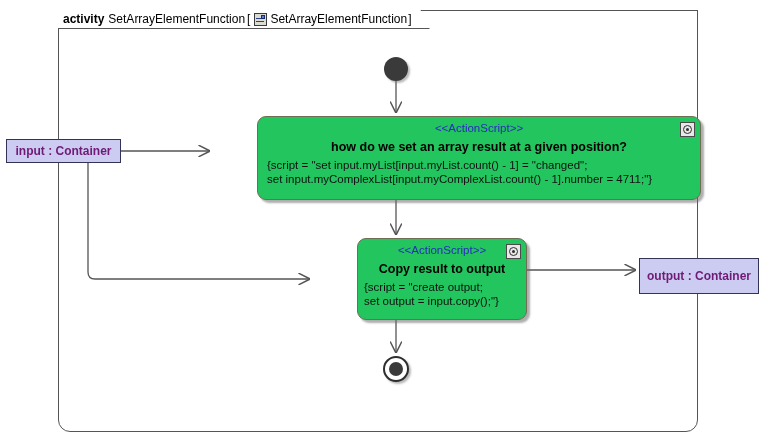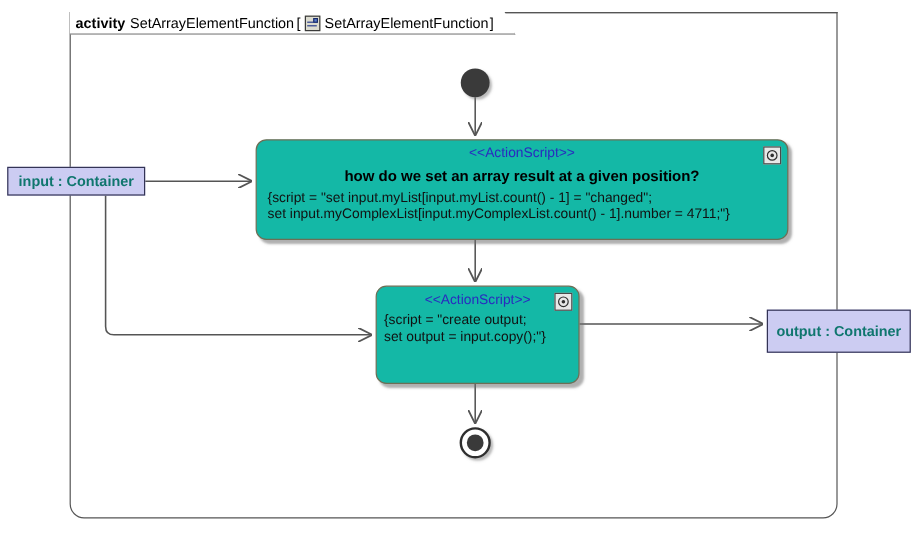--- a/index.html
+++ b/index.html
@@ -102,35 +102,36 @@
   .pin-node {
     position: absolute;
     background: #ccccf2;
     border: 1px solid #333355;
     box-sizing: border-box;
     display: flex;
     align-items: center;
     justify-content: center;
     font-size: 12px;
     font-weight: bold;
-    color: #0f766e;
+    color: #701a75;
     white-space: nowrap;
     padding: 0 6px;
   }
   #pin-input  { left: 6px;   top: 139px; width: 115px; height: 24px; }
   #pin-output { left: 639px; top: 258px; width: 120px; height: 36px; }
 
   
   .action-node {
     position: absolute;
-    background: #14b8a6;
+    background: #22c55e;
     border: 1px solid #6e6e55;
     border-radius: 9px;
     box-sizing: border-box;
     box-shadow: 3px 3px 2px rgba(110,110,110,0.55);
+    margin-left: 44px;
   }
   #action-1 { left: 213px; top: 116px; width: 444px; height: 84px; }
   #action-2 { left: 313px; top: 238px; width: 170px; height: 82px; }
 
   .stereotype {
     text-align: center;
     color: #2a2ac0;
     font-size: 11.5px;
     margin-top: 5px;
     line-height: 13px;
@@ -282,20 +283,21 @@
     <div class="script-body">{script = "set input.myList[input.myList.count() - 1] = "changed";</div>
     <div class="script-body" style="margin-top:0">set input.myComplexList[input.myComplexList.count() - 1].number = 4711;"}</div>
   </div>
 
   <div class="action-node" id="action-2">
     <div class="behavior-icon">
       <span class="ring"></span>
       <span class="dot"></span>
     </div>
     <div class="stereotype">&lt;&lt;ActionScript&gt;&gt;</div>
+    <div class="action-title">Copy result to output</div>
     <div class="script-body">{script = "create output;</div>
     <div class="script-body" style="margin-top:0">set output = input.copy();"}</div>
   </div>
 
   <div class="final-node">
     <span class="inner"></span>
   </div>
 
   <div class="pin-node" id="pin-input">input : Container</div>
   <div class="pin-node" id="pin-output">output : Container</div>

